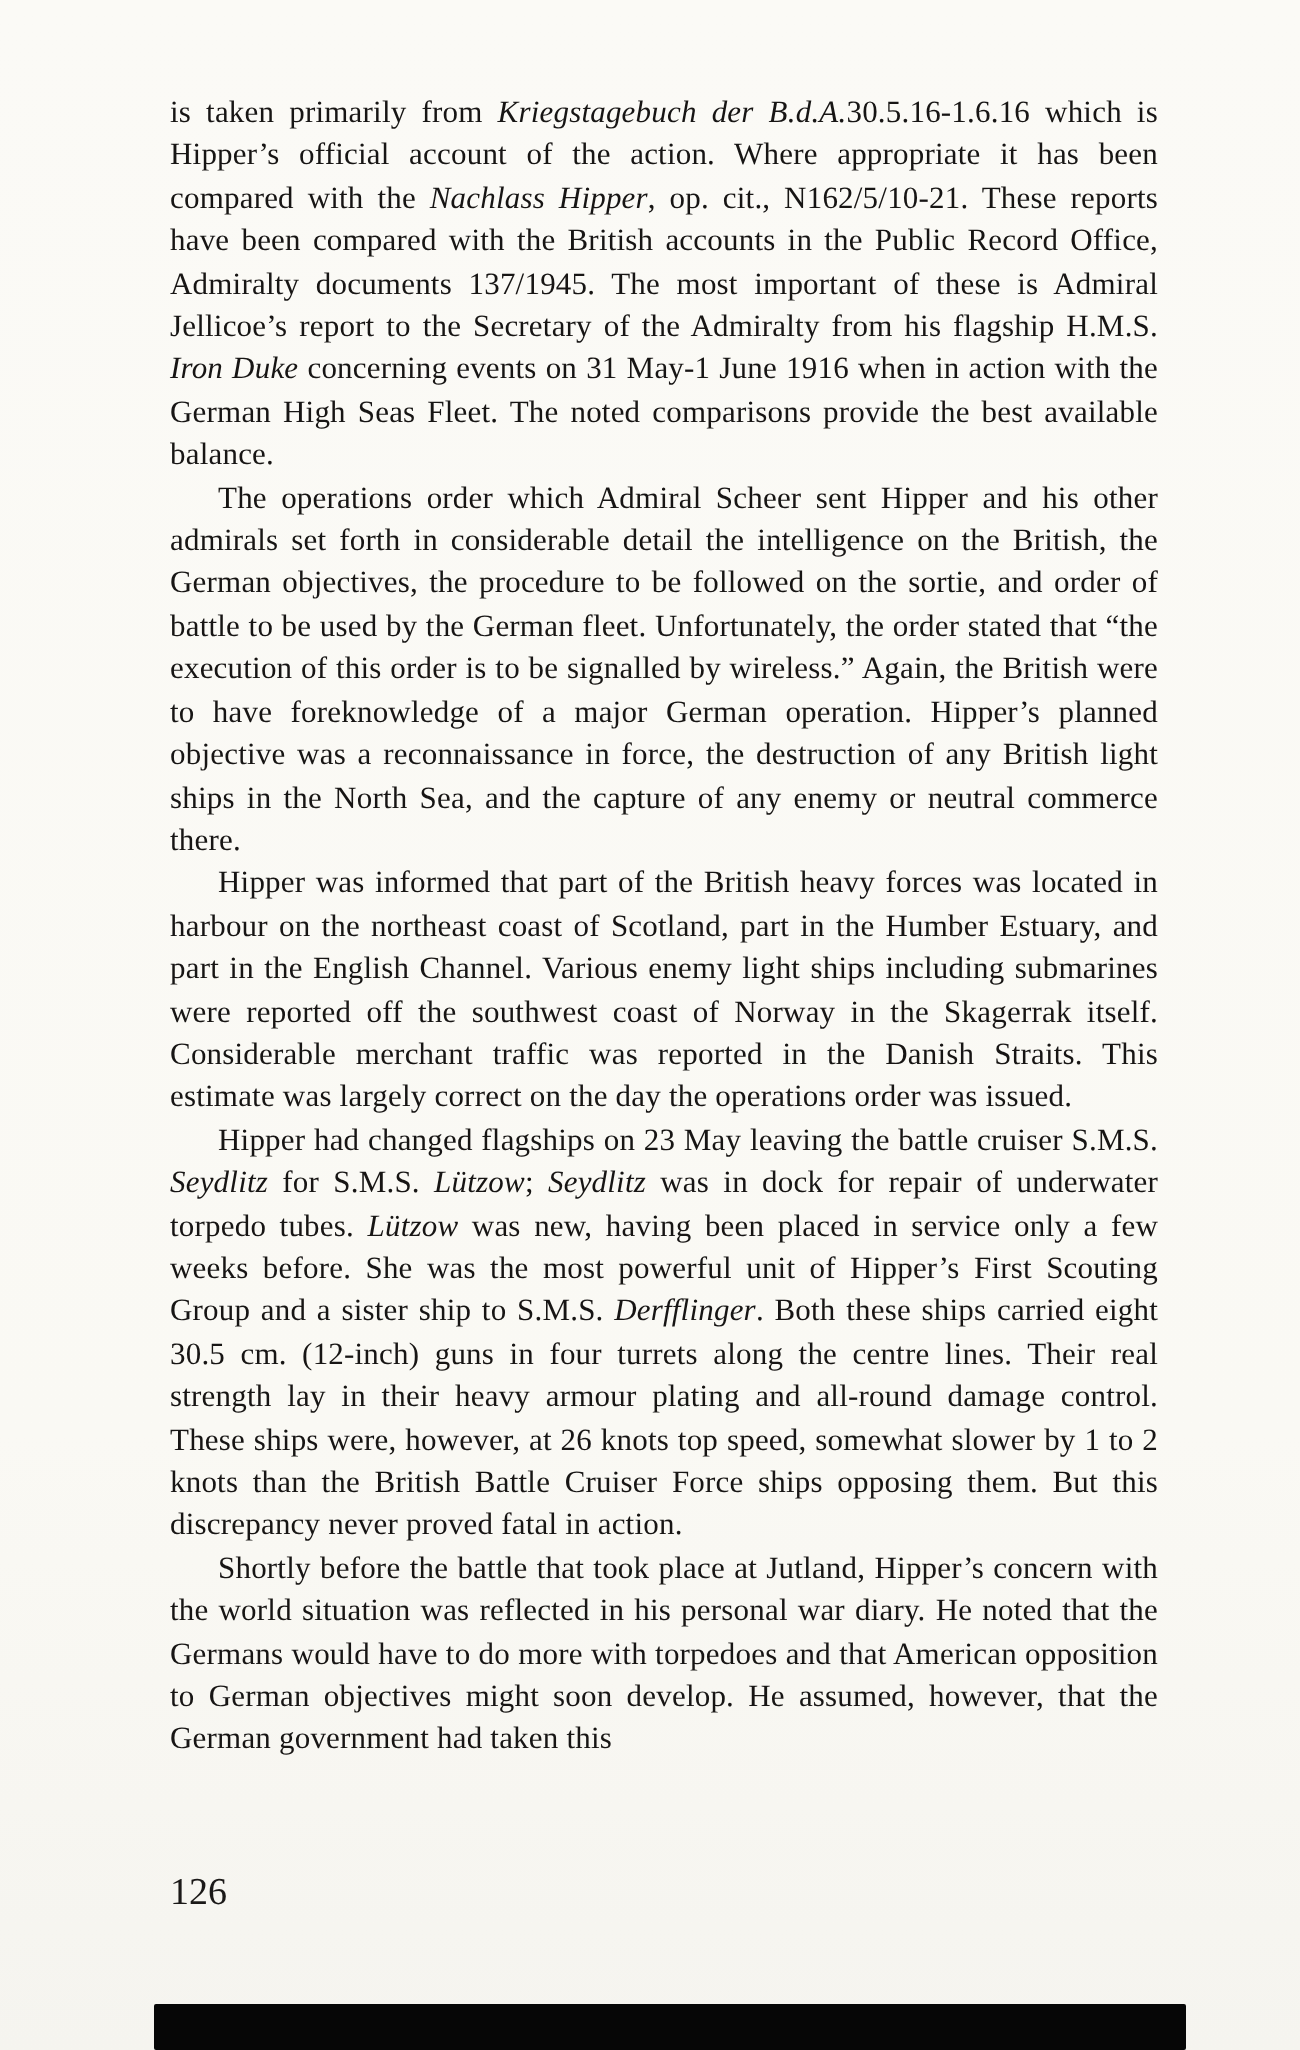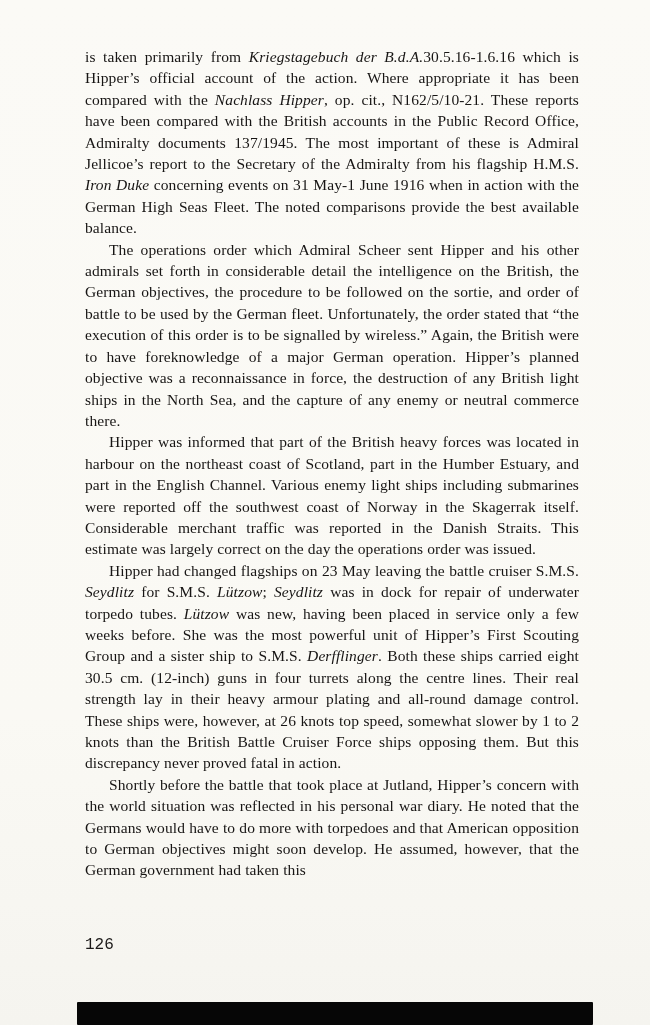--- a/index.html
+++ b/index.html
@@ -28,23 +28,22 @@
   }
 
   .text-block p { margin: 0; }
   .text-block p.indent { text-indent: 24px; font-family: Liberation Serif, serif; }
   .italic { font-style: italic; }
 
   .page-number {
     position: absolute;
     left: 85px;
     top: 936px;
-    font-size: 16px;
+    font-size: 19px;
     color: #1b1918;
-    font-family: Liberation Mono, monospace;
   }
 
   .scan-bar {
     position: absolute;
     left: 77px;
     top: 1002px;
     width: 516px;
     height: 23px;
     background: #060606;
     border-radius: 1px;

